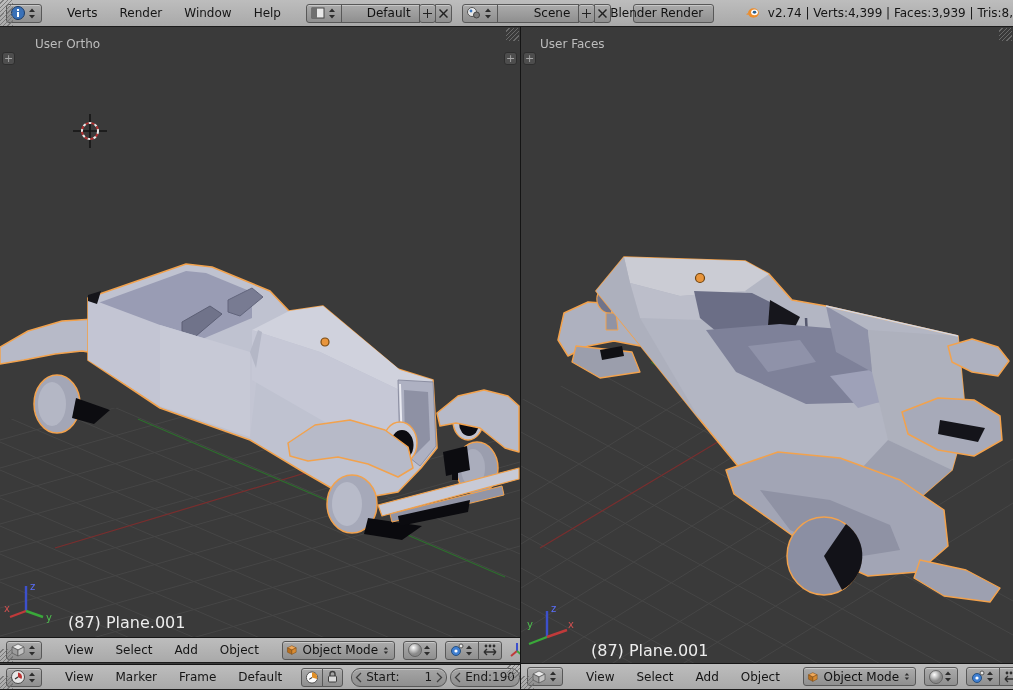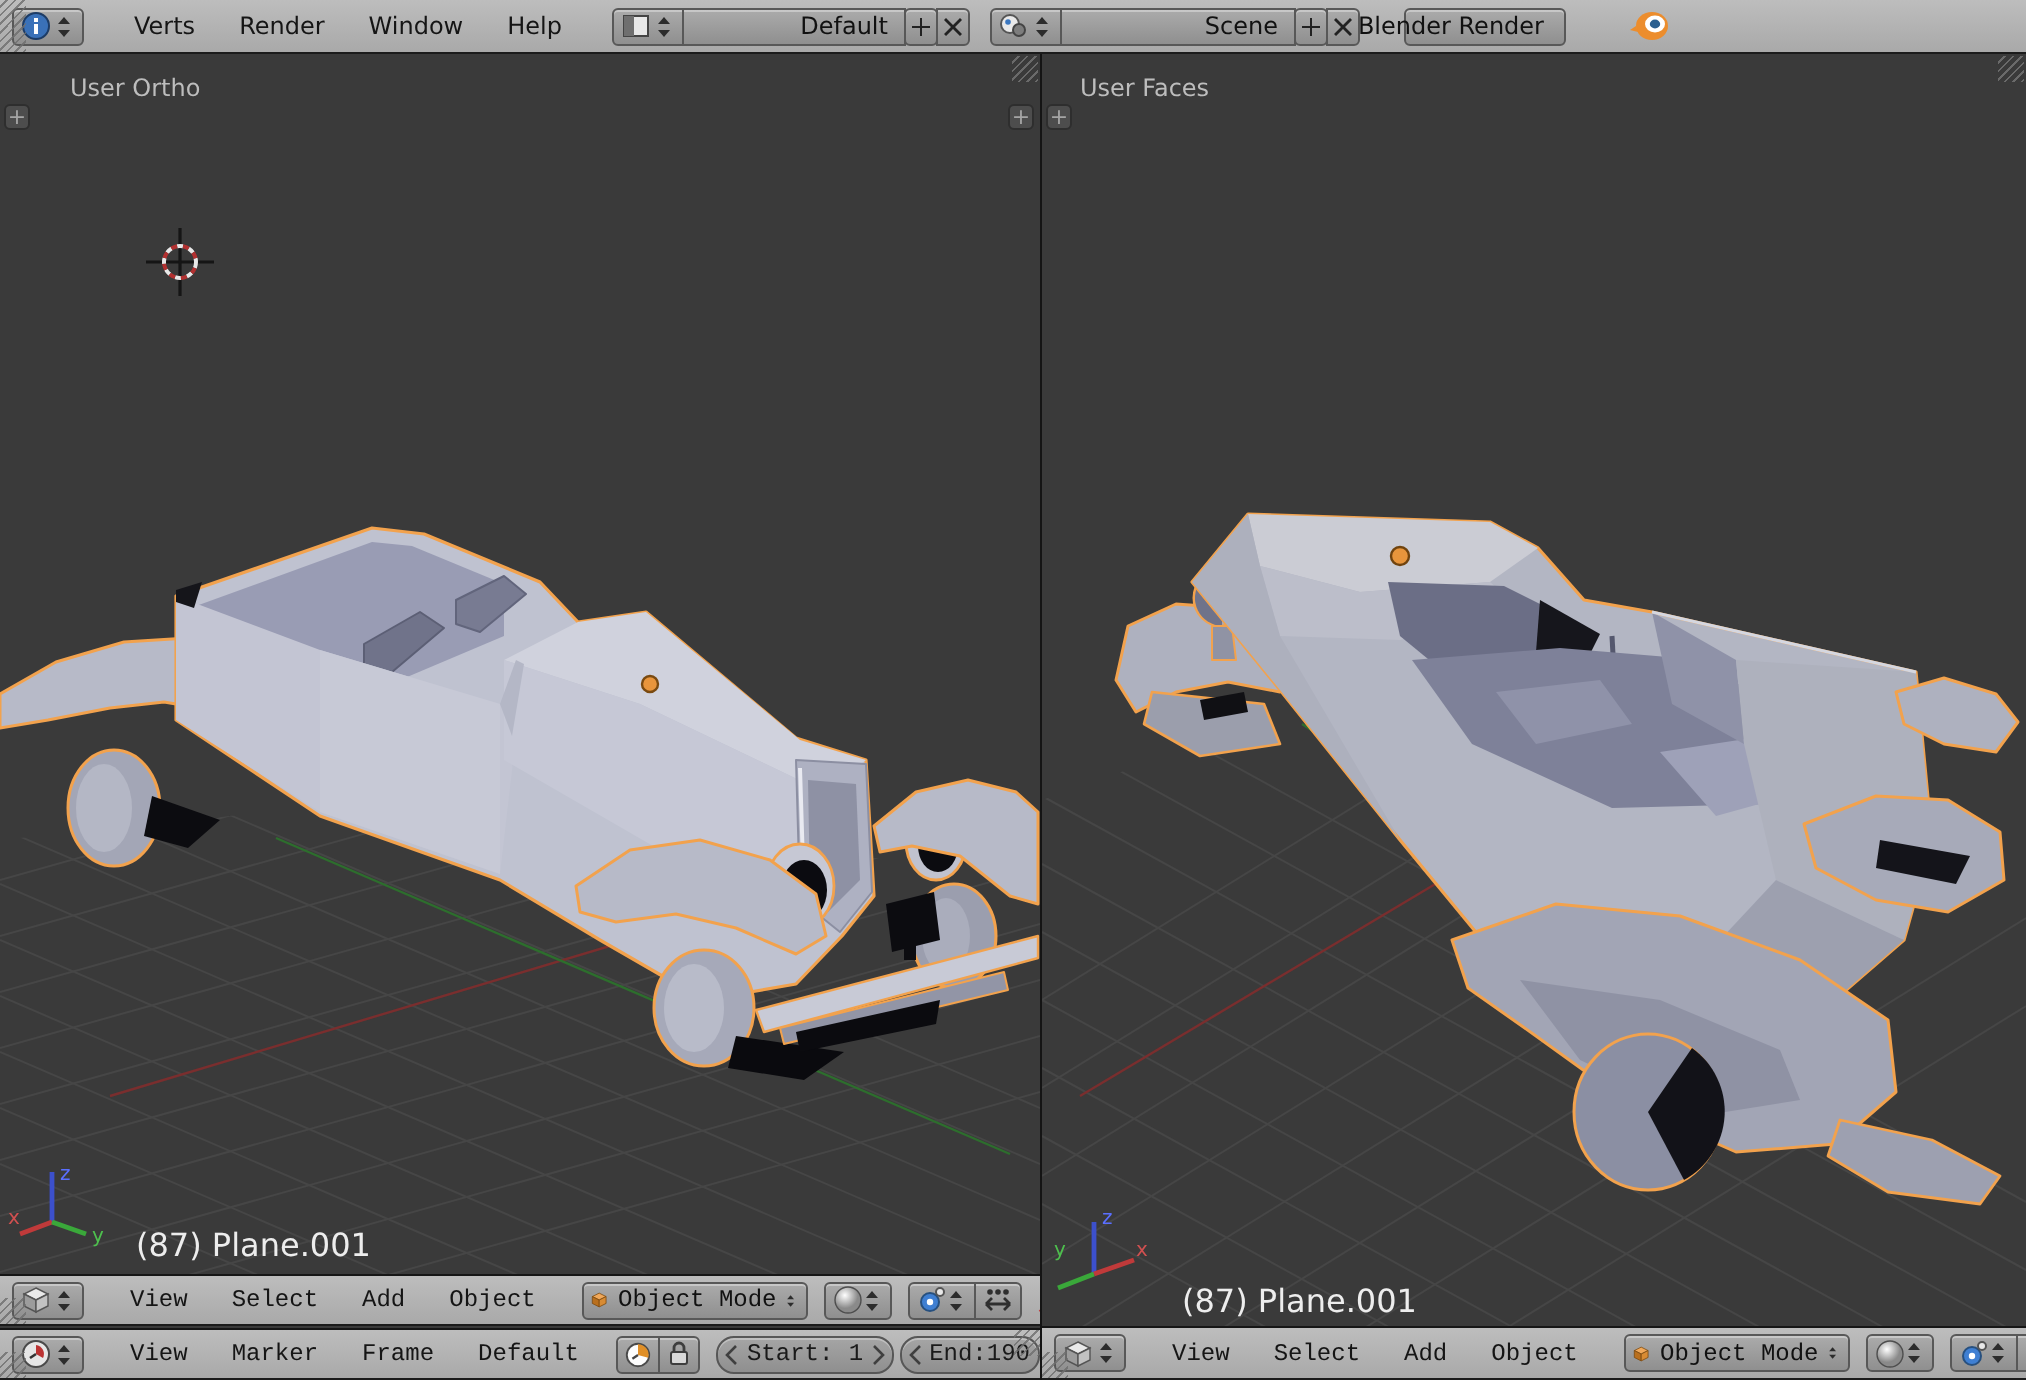--- a/index.html
+++ b/index.html
@@ -33,21 +33,21 @@
   #pane-divider { position:absolute; left:520px; top:27px; width:1px; height:663px; background:#141414; }
 
   .vp-label { position:absolute; font-size:12px; color:#bdbdbd; }
   .obj-label { position:absolute; font-size:16px; color:#ededed; }
   .plus-tab { position:absolute; width:13px; height:13px; background:#4d4d4d; border:1px solid #2e2e2e;
       border-radius:3px; color:#a5a5a5; font-size:11px; line-height:11px; text-align:center; }
 
   .scene-svg { position:absolute; left:0; top:0; display:block; }
 
   
-  .area-hdr { position:absolute; left:0; width:100%; height:26px; border-top:1px solid #161616;font-family:Liberation Mono, monospace; }
+  .area-hdr { position:absolute; left:0; width:100%; height:26px; border-top:1px solid #161616; }
   #l3d-header { top:610px; }
   #ltl-header { top:637px; height:26px; }
   #r3d-header { top:636px; height:27px; }
 
   .ebtn { margin-left:6px; }
   .icon16 { width:16px; height:16px; display:inline-block; }
   .manip { width:20px; height:20px; display:inline-flex; align-items:center; justify-content:center;
            border-radius:3px; margin-left:1px; }
 
   .numfield { background:linear-gradient(#a5a5a5,#8f8f8f); border:1px solid #575757; border-radius:9px;
@@ -133,20 +133,21 @@
           <path d="M1 8 L4 11.5 L7 8 Z" fill="#2c2c2c"></path>
       </svg>
     </span>
 
     <svg style="margin-left:32px" width="20" height="16" viewBox="0 0 20 16">
       <ellipse cx="11" cy="8" rx="8" ry="7" fill="#ec8d2d"></ellipse>
       <ellipse cx="12.5" cy="7" rx="5" ry="4.2" fill="#fff"></ellipse>
       <ellipse cx="12.5" cy="7" rx="2.6" ry="2.2" fill="#2b5f8f"></ellipse>
       <path d="M3 8 L0 10 L4 11 Z" fill="#ec8d2d"></path>
     </svg>
+    <span class="menu" style="padding:0 0 0 8px; font-size:12px">v2.74 | Verts:4,399 | Faces:3,939 | Tris:8,</span>
 
     <span class="grip" style="left:0;bottom:0"></span>
     <span class="grip" style="right:0;top:0"></span>
   </div>
 
   <div id="left-pane">
     <svg class="scene-svg" width="520" height="610" viewBox="0 27 520 610">
       <defs>
         <clipPath id="lgrid">
             <polygon points="0,420 230,396 520,442 520,637 0,637"></polygon>

